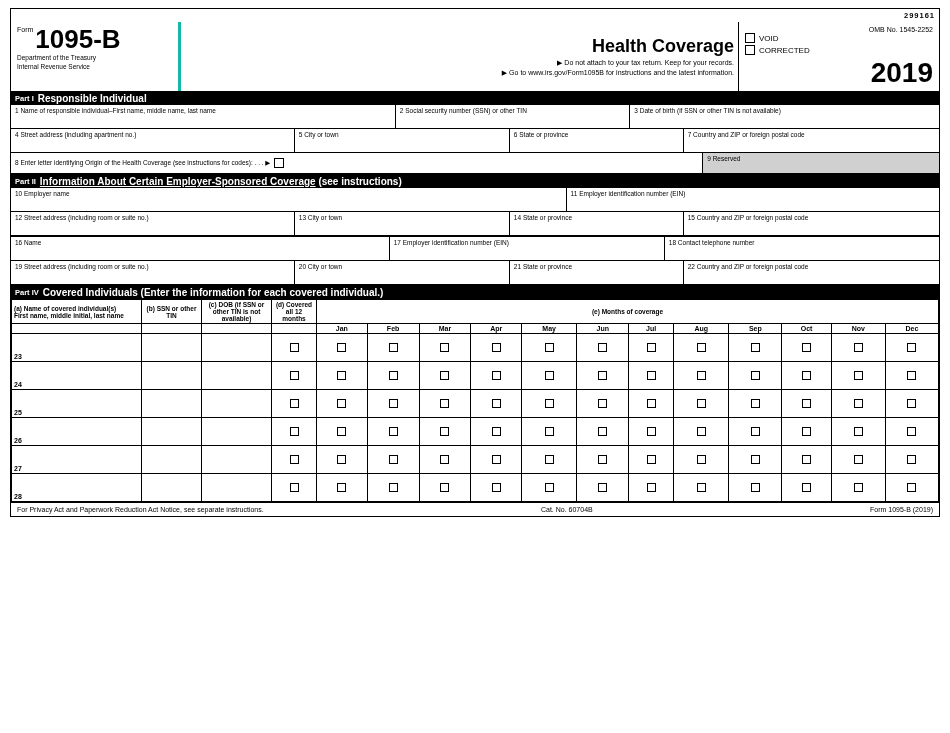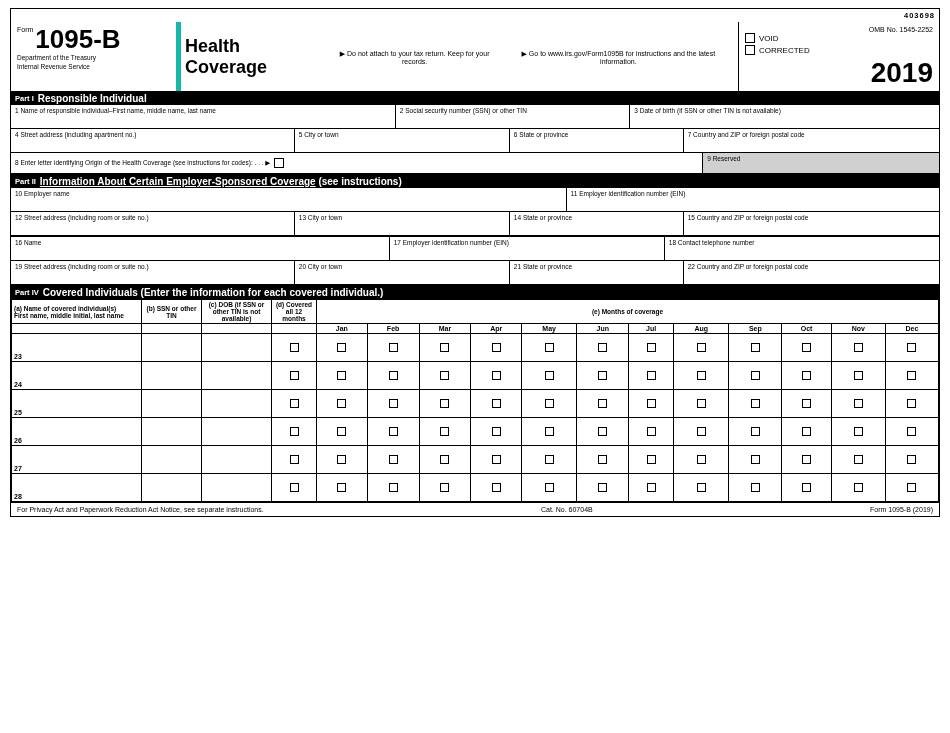--- a/index.html
+++ b/index.html
@@ -31,21 +31,21 @@
     }
     .header-row {
       display: flex;
       border-bottom: 1px solid #000;
     }
     .header-left {
       display: flex;
       flex-direction: column;
       padding: 4px 6px;
       width: 170px;
-      border-right: 5px solid #14b8a6;
+      border-right: 3px solid #14b8a6;
     }
     .form-title-block {
       display: flex;
       align-items: flex-start;
     }
     .form-label {
       font-size: 7px;
       font-weight: normal;
       margin-right: 2px;
     }
@@ -54,22 +54,22 @@
       font-weight: bold;
       line-height: 1;
     }
     .dept-text {
       font-size: 6.5px;
       margin-top: 2px;
     }
     .header-center {
       flex: 1;
       display: flex;
-      flex-direction: row;
-      align-items: center;
+      flex-direction: column;
+      align-items: flex-end;
       justify-content: center;
       padding: 4px;
       border-right: 1px solid #000;
     }
     .form-main-title {
       font-size: 18px;
       font-weight: bold;
     }
     .header-instructions {
       font-size: 7px;
@@ -190,21 +190,21 @@
       font-size: 7px;
       border-top: 1px solid #000;
     }
   </style>
 </head>
 <body>
 
 <div class="page-container">
 
   <div class="top-bar">
-    <span class="form-number-code">403698</span>
+    <span class="form-number-code">299161</span>
   </div>
 
   <div class="header-row">
 
     <div class="header-left">
       <div class="form-title-block">
         <span class="form-label">Form</span>
         <span class="form-number">1095-B</span>
       </div>
       <div class="dept-text">Department of the Treasury</div>

